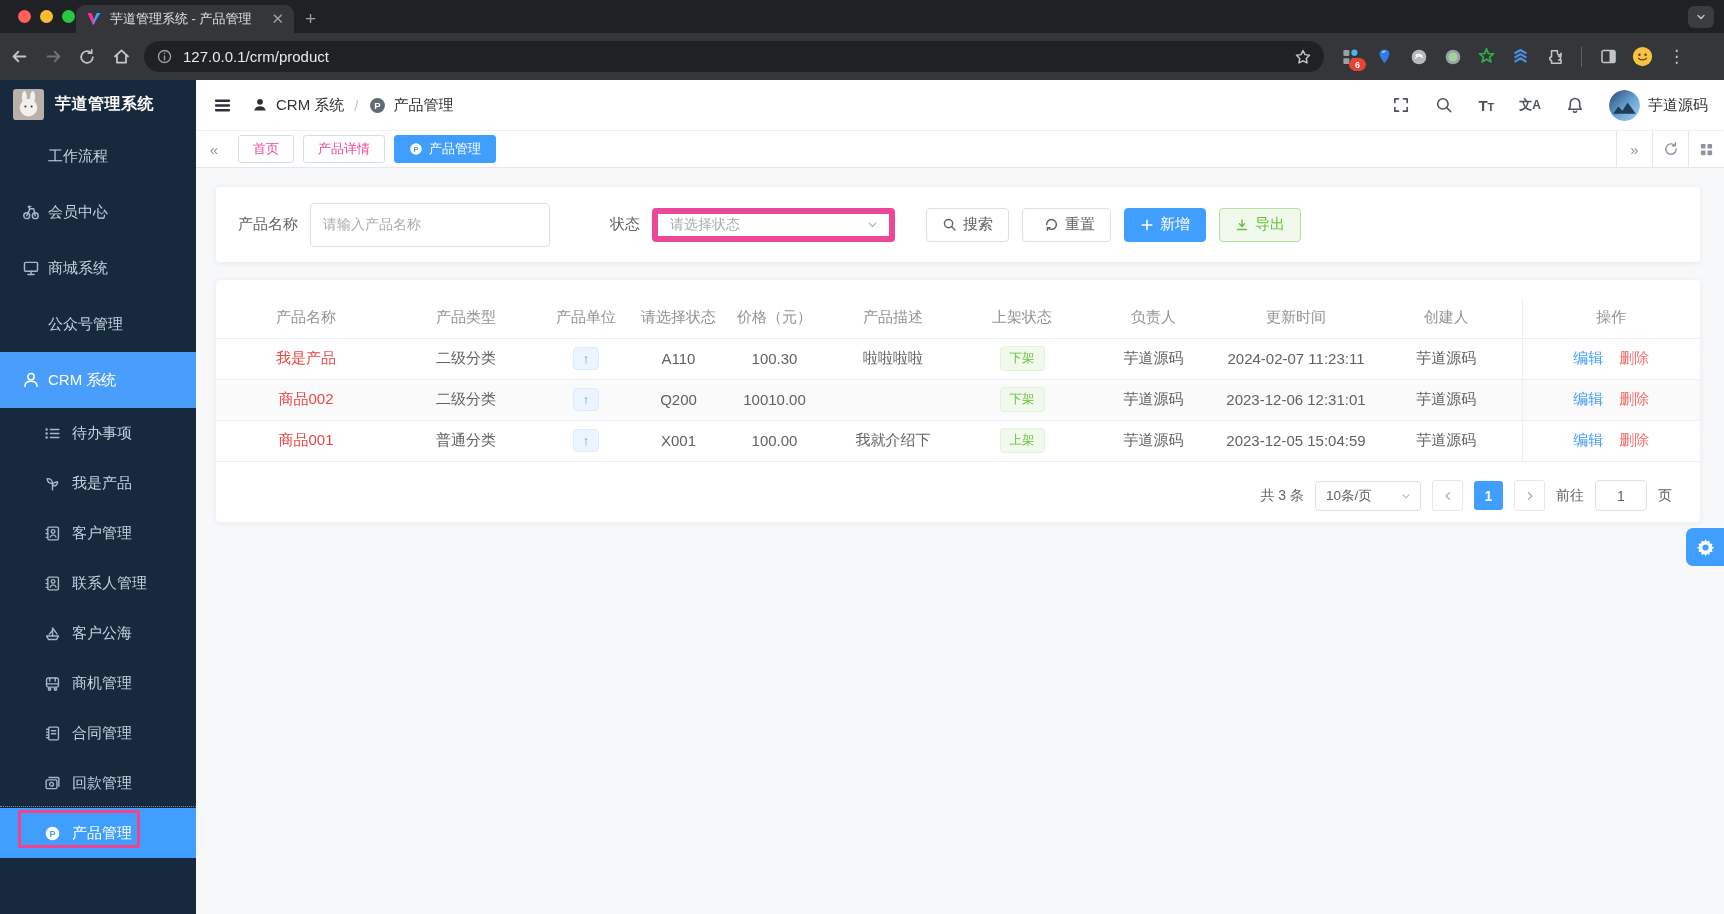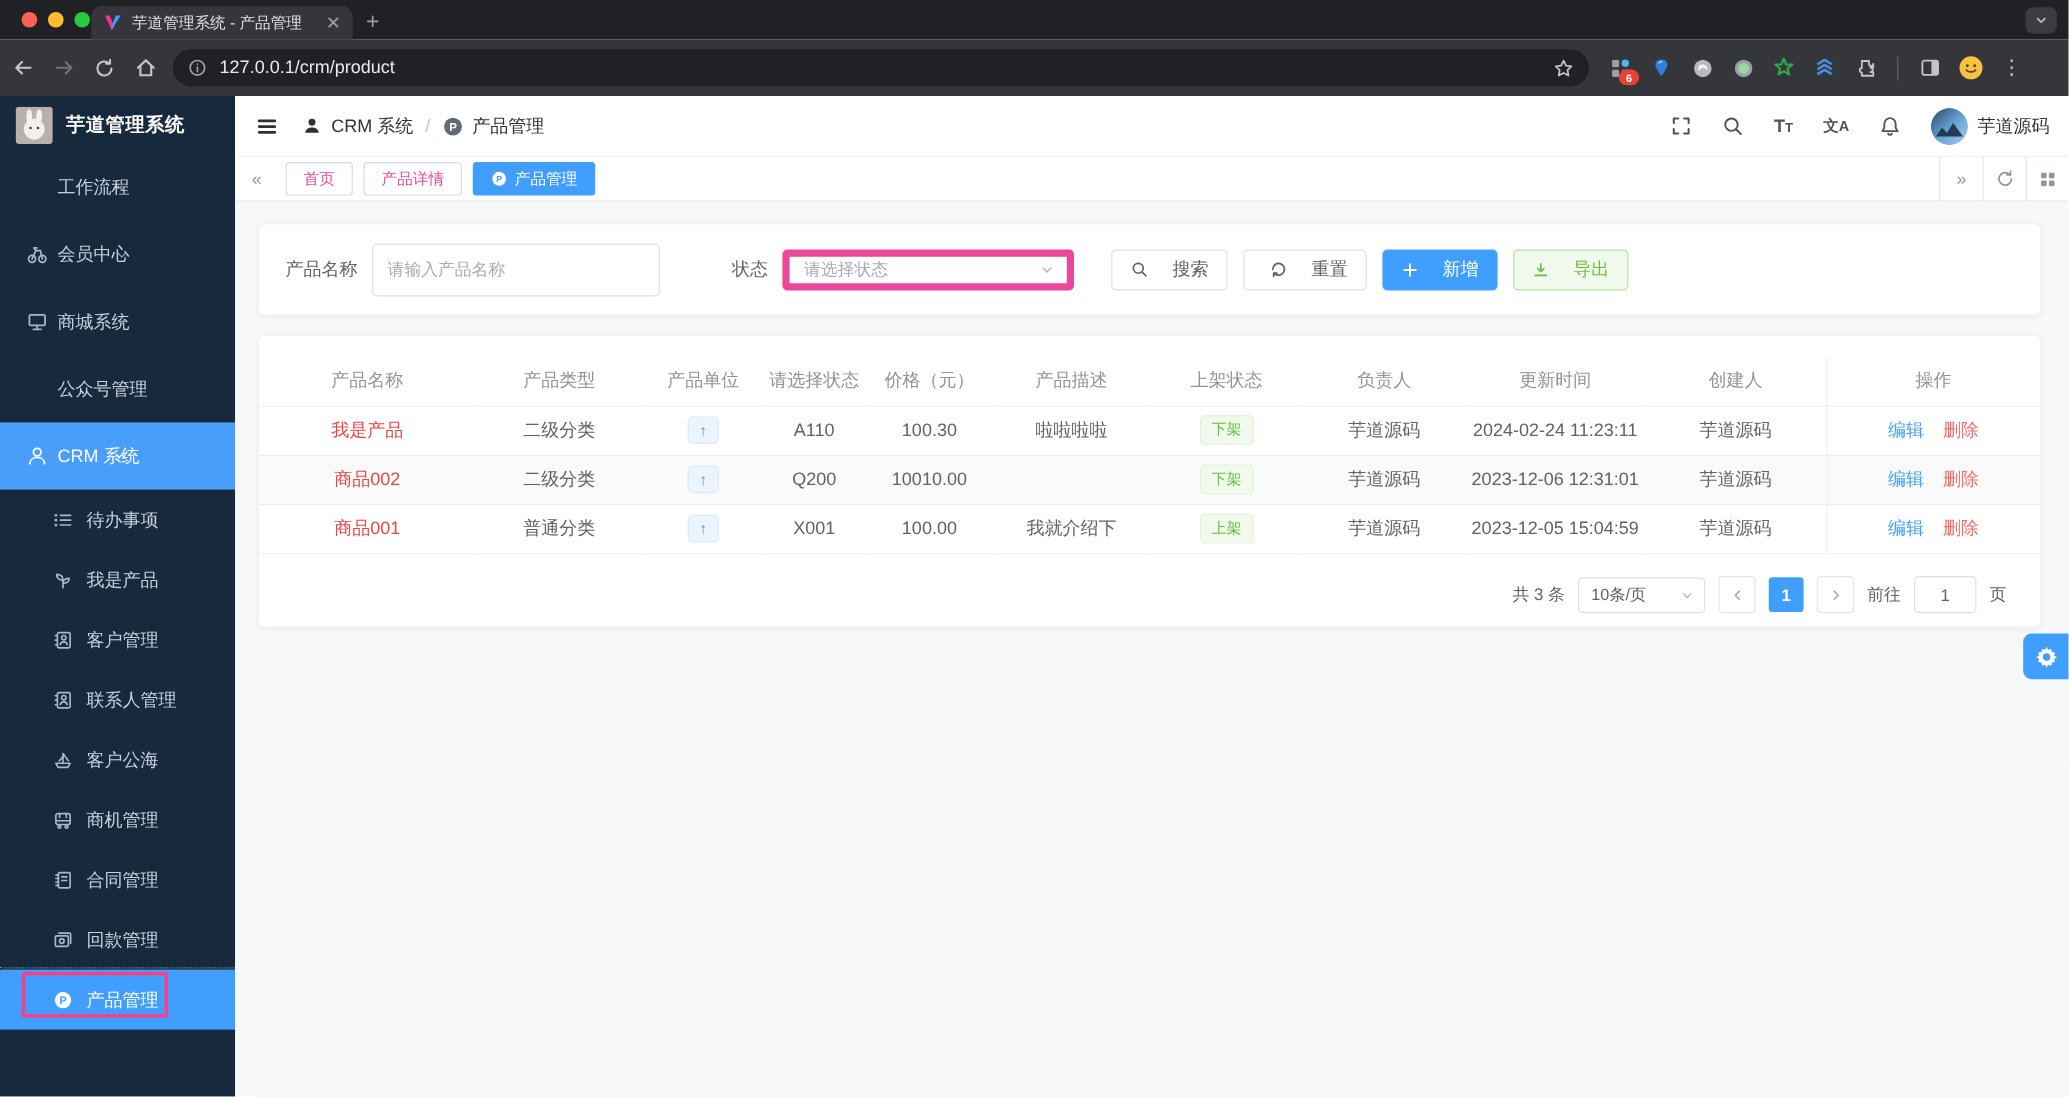--- a/index.html
+++ b/index.html
@@ -69,21 +69,21 @@
 
   
   .content{position:absolute;left:196px;top:168px;right:0;bottom:0;background:#f7f8fa;}
   .card{position:absolute;left:20px;width:1484px;background:#fff;border-radius:4px;box-shadow:0 1px 6px rgba(31,45,61,.07);box-sizing:border-box;}
   .filter-card{top:19px;height:75px;display:flex;align-items:center;padding-left:22px;}
   .f-label{font-size:15px;color:#606266;}
   .f-input{width:240px;height:44px;border:1px solid #dcdfe6;border-radius:4px;margin-left:12px;display:flex;align-items:center;padding:0 12px;box-sizing:border-box;color:#a8abb2;font-size:14px;background:#fff;}
   .f-select{width:243px;height:34px;border:6px solid #ec4899;border-radius:4px;margin-left:12px;display:flex;align-items:center;padding:0 10px 0 12px;box-sizing:border-box;color:#a8abb2;font-size:14px;background:#fff;}
   .f-select .ph{flex:1;}
   .f-select .chev{color:#b4b8bf;}
-  .btn{height:34px;border-radius:4px;display:flex;align-items:center;gap:20px;padding:0 15px;font-size:15px;cursor:pointer;box-sizing:border-box;}
+  .btn{height:34px;border-radius:4px;display:flex;align-items:center;gap:6px;padding:0 15px;font-size:15px;cursor:pointer;box-sizing:border-box;}
   .btn.plain{border:1px solid #dcdfe6;background:#fff;color:#606266;}
   .btn.primary{background:#409eff;border:1px solid #409eff;color:#fff;}
   .btn.success{background:#f0f9eb;border:1px solid #b3e19d;color:#67c23a;}
 
   
   .table-card{top:112px;height:242px;}
   .tbl{width:100%;border-collapse:collapse;margin-top:18px;font-size:15px;table-layout:fixed;}
   .tbl th{height:40px;color:#909399;font-weight:500;text-align:center;border-bottom:1px solid #ebeef5;padding:0 4px;box-sizing:border-box;}
   .tbl td{height:41px;color:#606266;text-align:center;border-bottom:1px solid #ebeef5;padding:0 4px;box-sizing:border-box;white-space:nowrap;overflow:hidden;}
   .tbl tr.striped td{background:#fafafa;}
@@ -586,21 +586,21 @@
         <tbody>
             <tr>
               <td><span class="link">我是产品</span></td>
               <td>二级分类</td>
               <td><span class="unit-tag">↑</span></td>
               <td>A110</td>
               <td>100.30</td>
               <td>啦啦啦啦</td>
               <td><span class="status-tag">下架</span></td>
               <td>芋道源码</td>
-              <td>2024-02-24 11:23:11</td>
+              <td>2024-02-07 11:23:11</td>
               <td>芋道源码</td>
               <td class="op-col"><span class="act-edit">编辑</span><span class="act-del">删除</span></td>
             </tr>
             <tr class="striped">
               <td><span class="link">商品002</span></td>
               <td>二级分类</td>
               <td><span class="unit-tag">↑</span></td>
               <td>Q200</td>
               <td>10010.00</td>
               <td></td>

